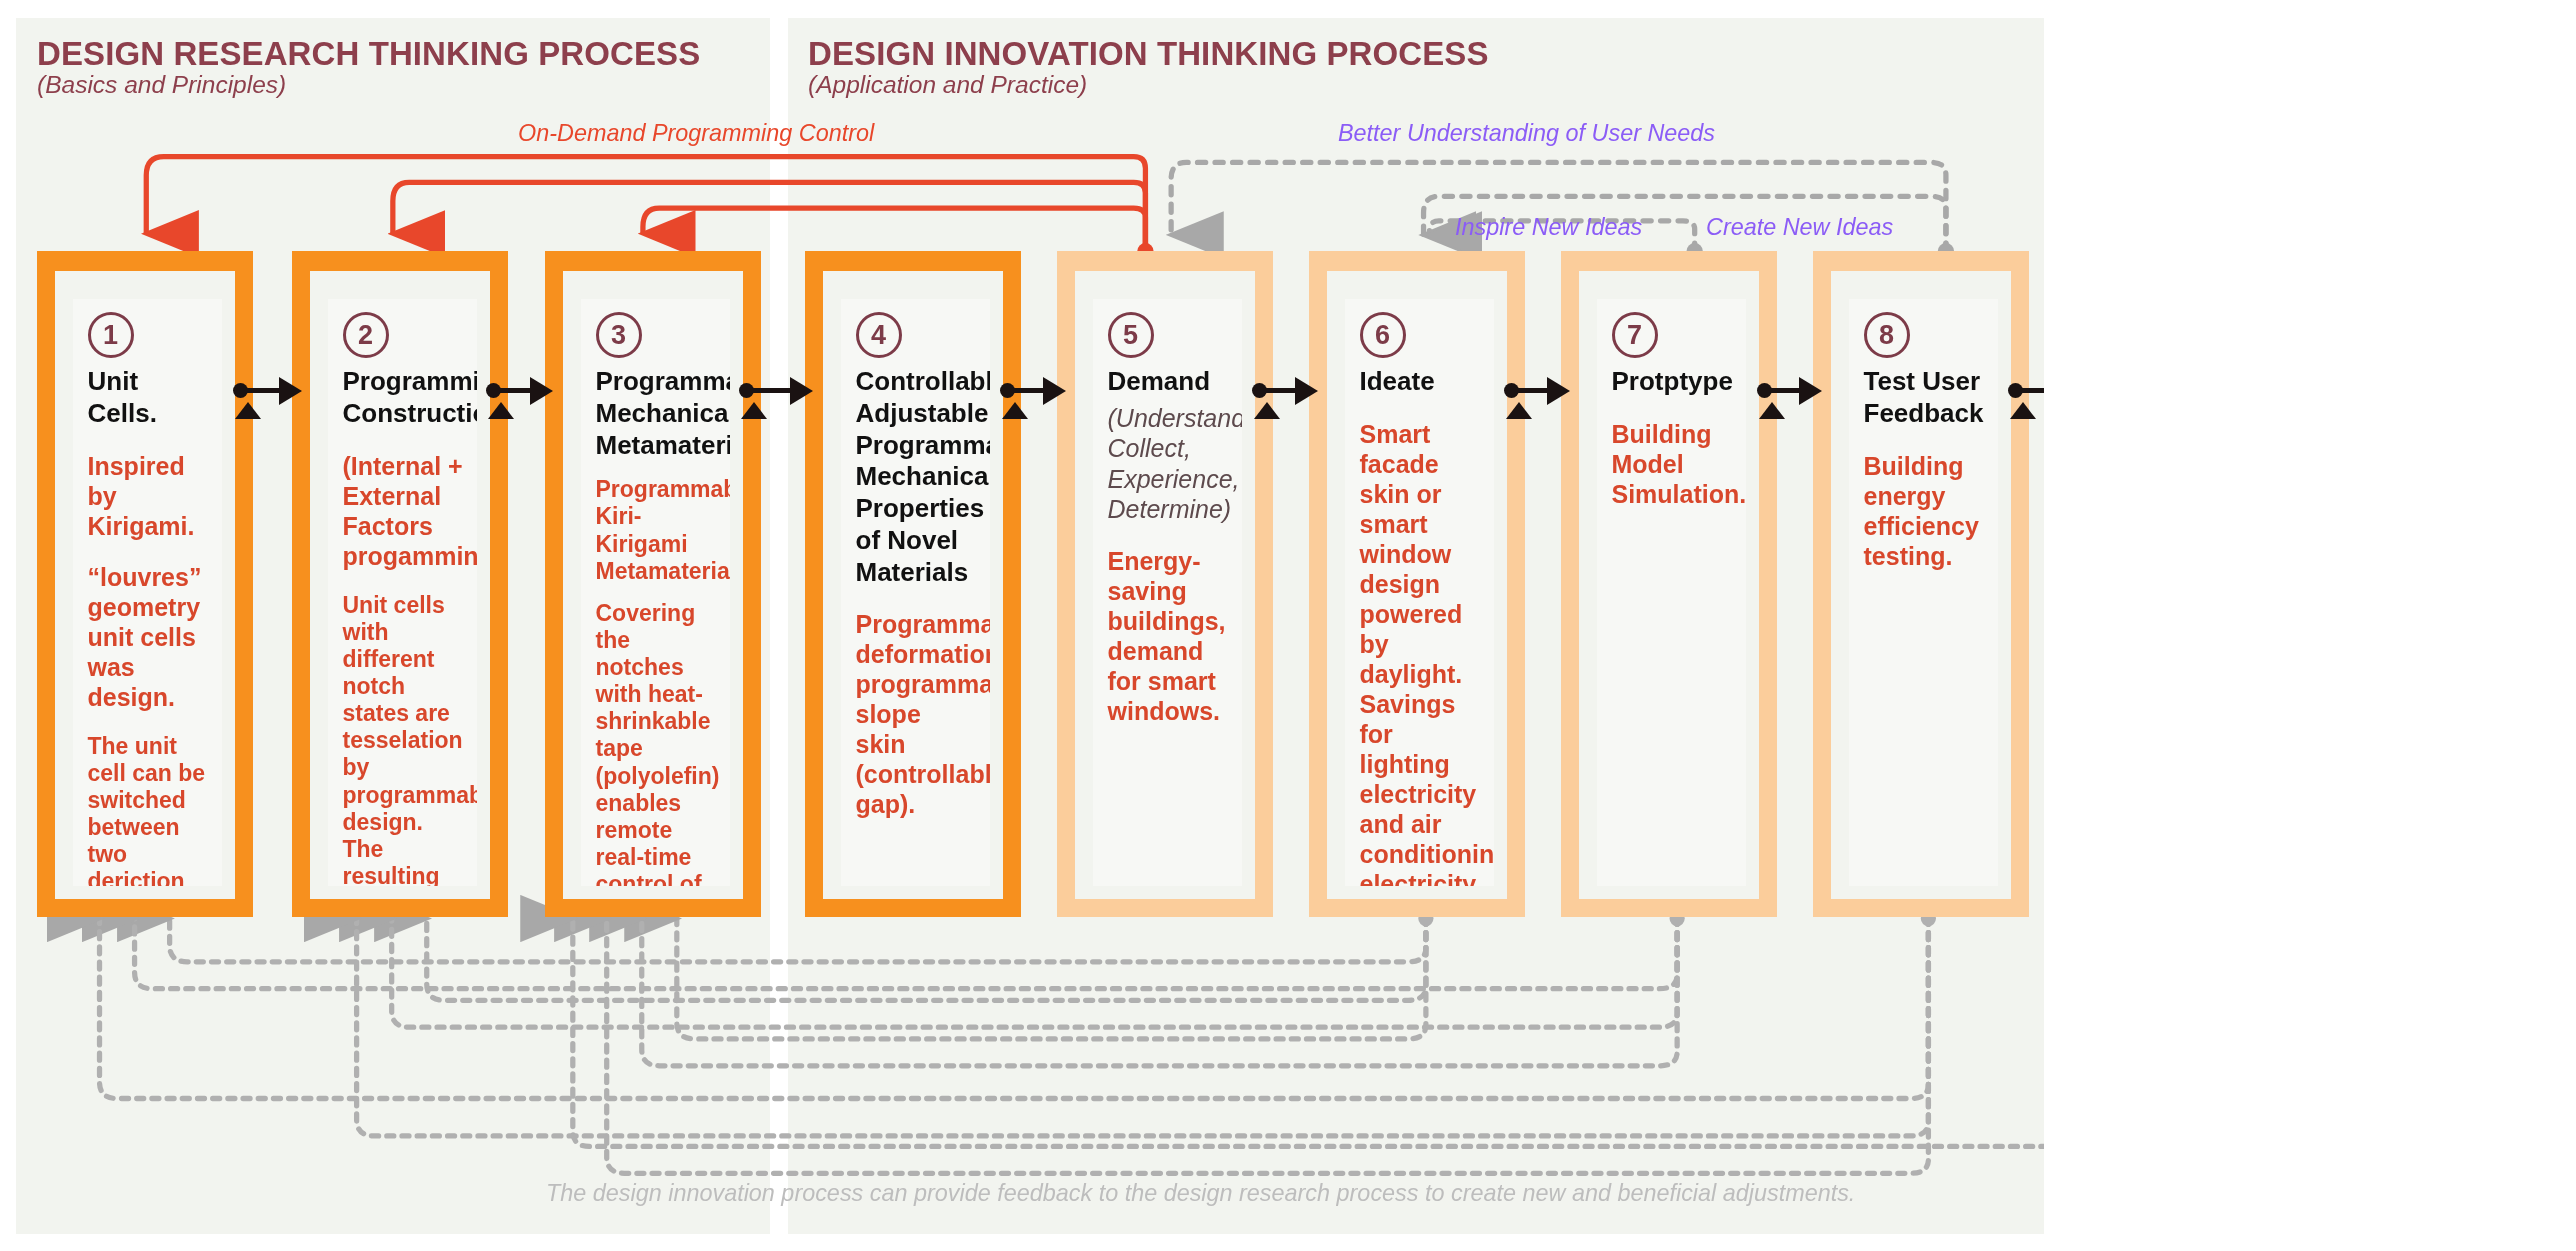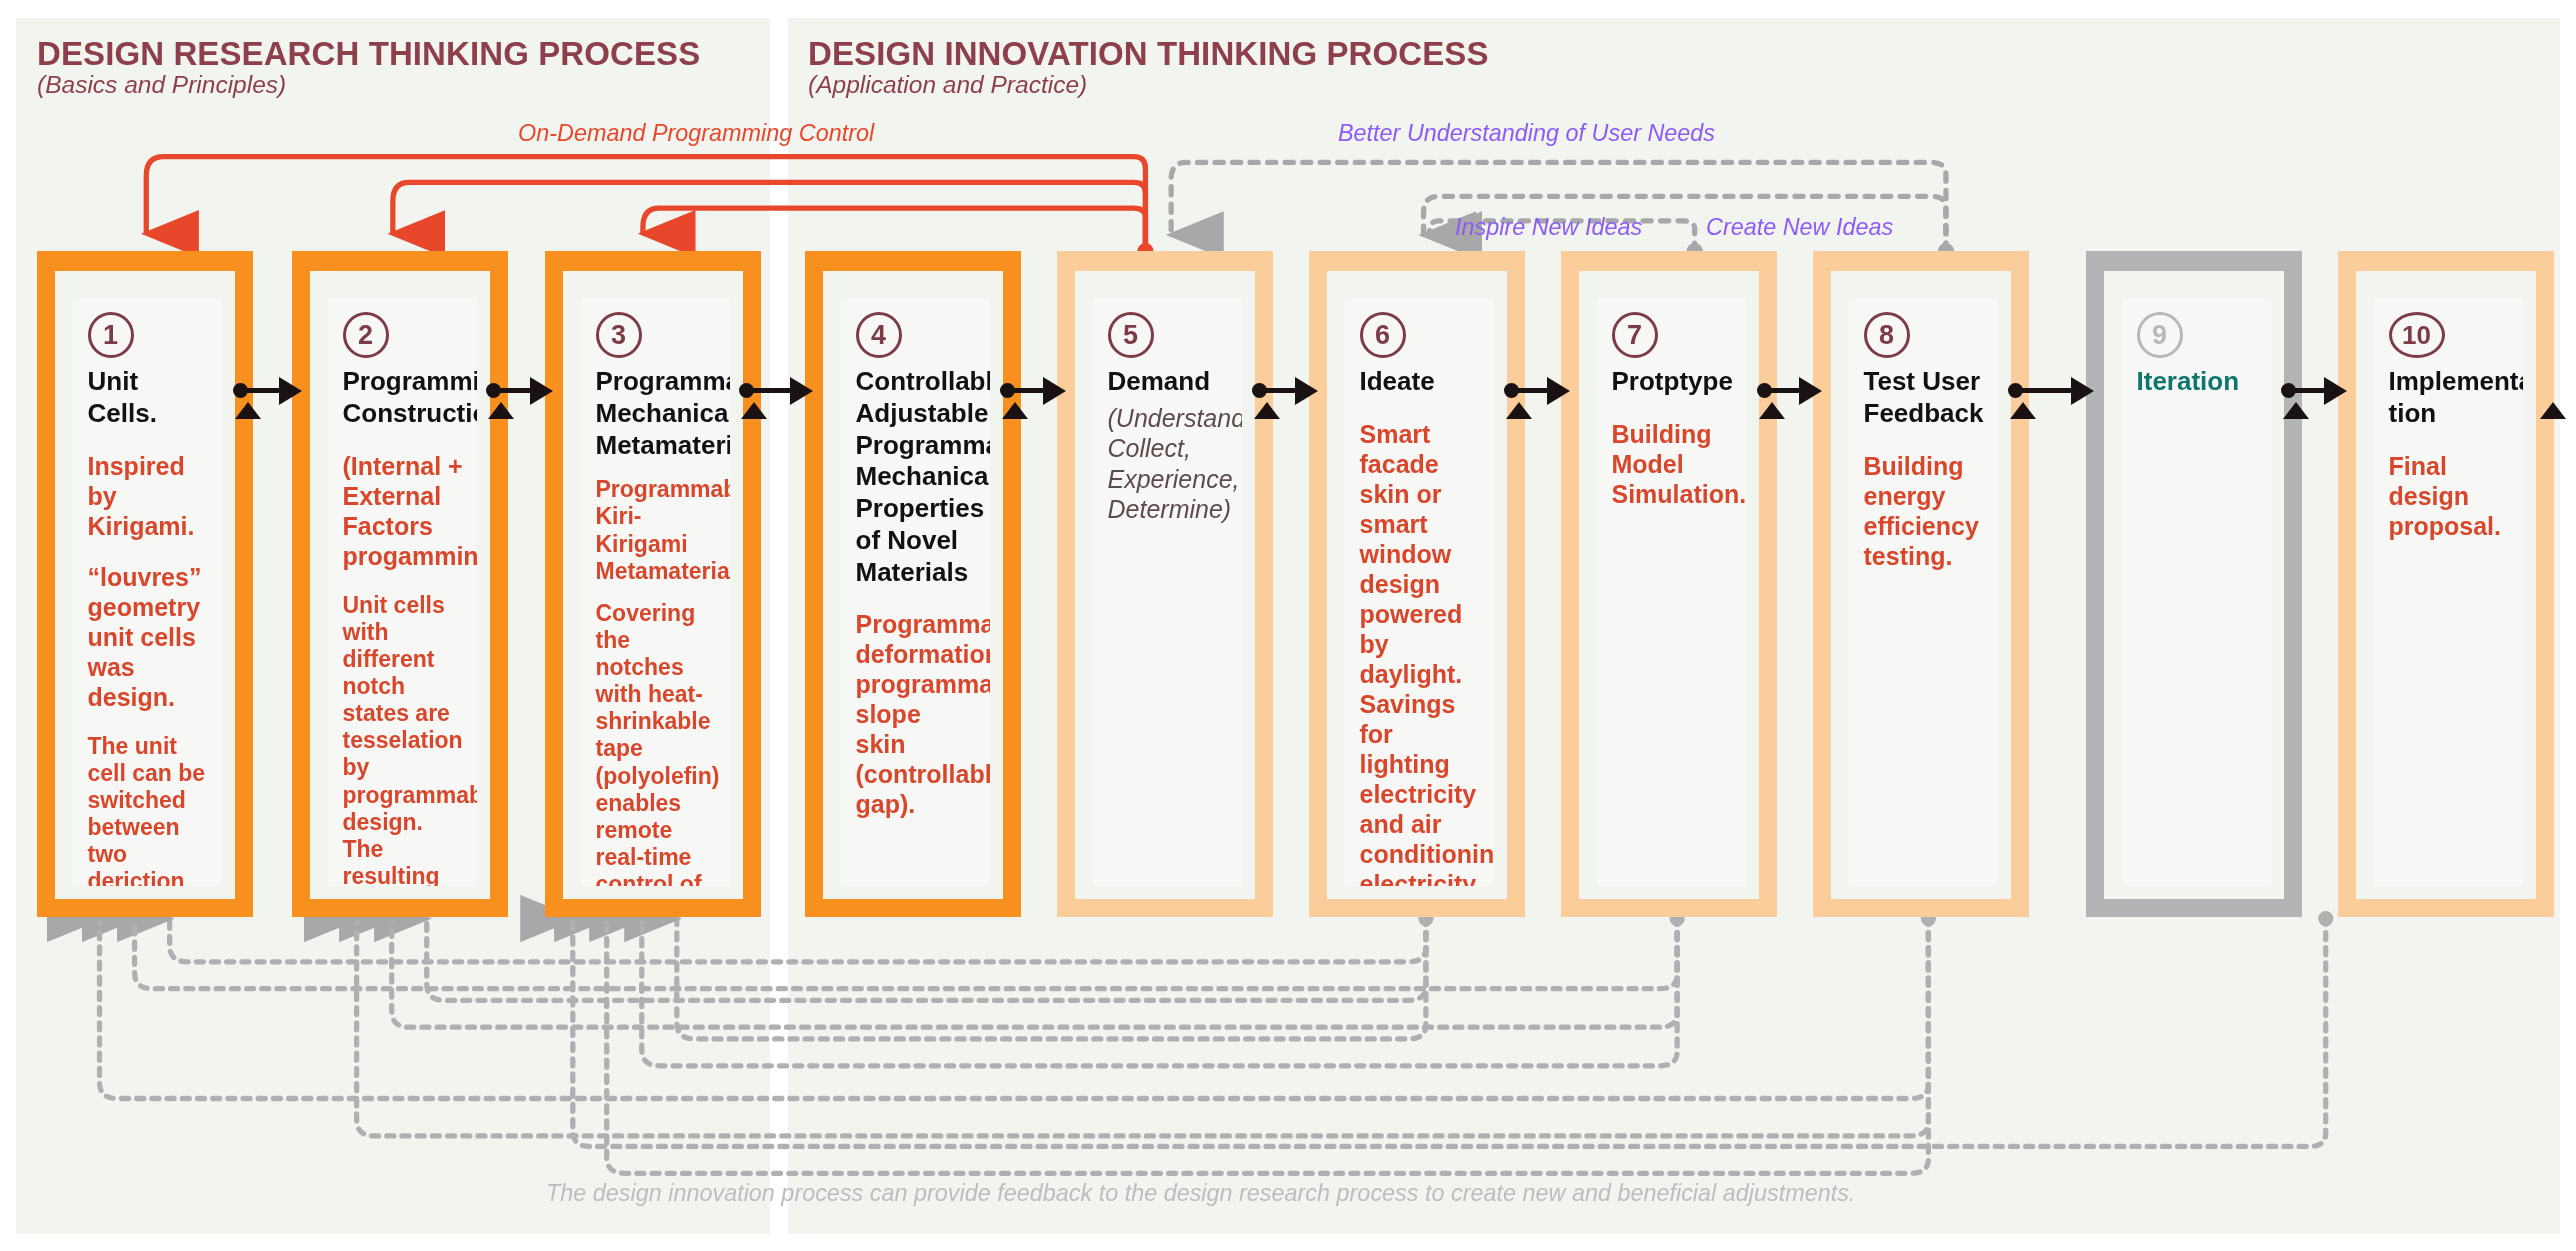--- a/index.html
+++ b/index.html
@@ -1,17 +1,17 @@
 <!DOCTYPE html>
 <html style="font-size:9.4px"><head>
 <meta charset="utf-8">
 <style>
   html,body{margin:0;padding:0;background:#ffffff;}
   body{font-family:"Liberation Sans",sans-serif;}
-  #stage{position:relative;width:2576px;height:1251px;background:#ffffff;overflow:hidden;}
+  #stage{position:relative;width:2044px;height:1251px;background:#ffffff;overflow:hidden;}
 
   .panel{position:absolute;top:17.5px;bottom:17.5px;background:#f2f4ef;}
   #panel-research{left:16.4px;width:754px;}
   #panel-innovation{left:788px;width:1772px;}
 
   .panel-title{position:absolute;font-size:33px;font-weight:bold;letter-spacing:0.1px;color:#8d3f4c;white-space:nowrap;}
   .panel-sub{position:absolute;font-size:24.5px;font-style:italic;color:#8d3f4c;white-space:nowrap;}
 
   
   .box{position:absolute;top:251px;box-sizing:border-box;background:#f2f4ef;}
@@ -153,20 +153,21 @@
       <div class="b-title">Controllable, Adjustable, Programmable Mechanical Properties of Novel Materials</div>
       <div class="b-body">Programmable deformation, programmable slope skin (controllable gap).</div>
     </div>
   </div>
 
   <div class="box light" style="left:1057px;width:216px;height:666px;">
     <div class="inner">
       <div class="numcircle">5</div>
       <div class="b-title">Demand</div>
       <div class="b-ital">(Understand, Collect, Experience, Determine)</div>
+      <div class="b-body">Energy-saving buildings, demand for smart windows.</div>
     </div>
   </div>
 
   <div class="box light" style="left:1309px;width:216px;height:666px;">
     <div class="inner">
       <div class="numcircle">6</div>
       <div class="b-title">Ideate</div>
       <div class="b-body">Smart facade skin or smart window design powered by daylight. Savings for lighting electricity and air conditioning electricity.</div>
     </div>
   </div>

